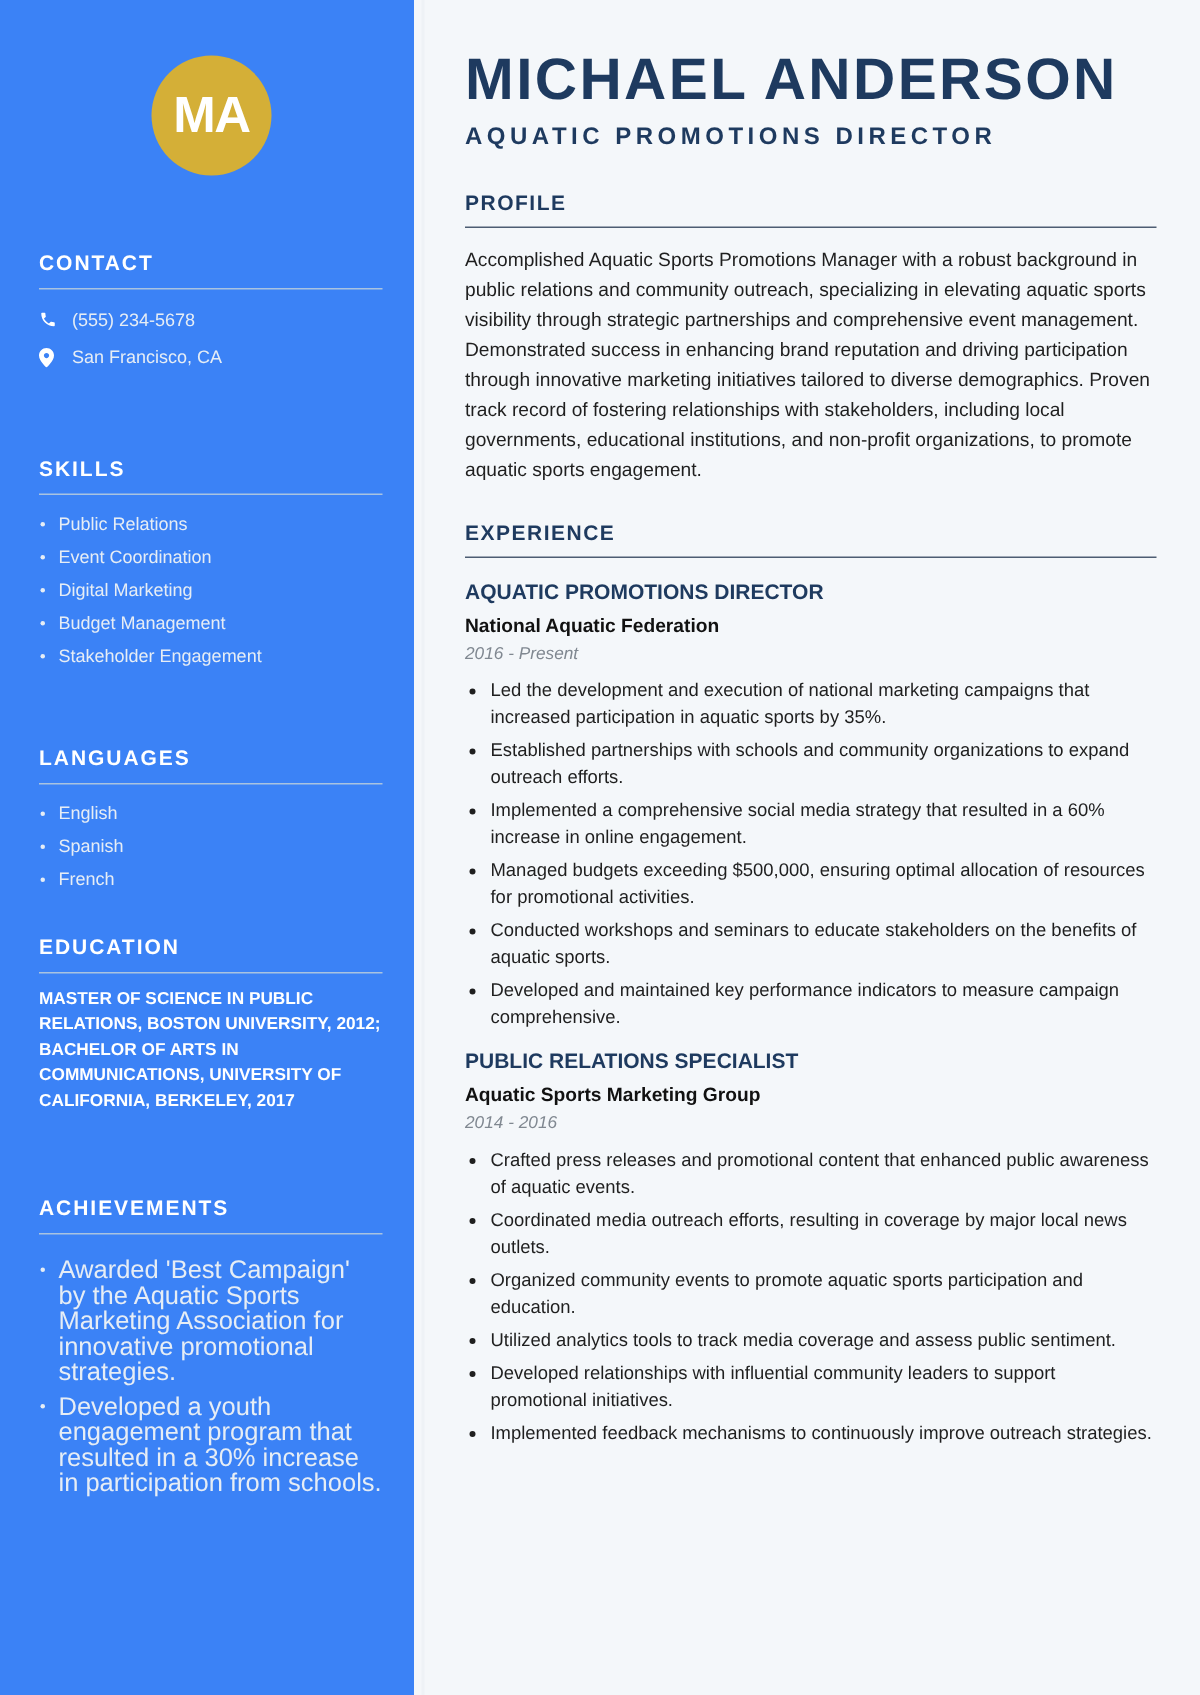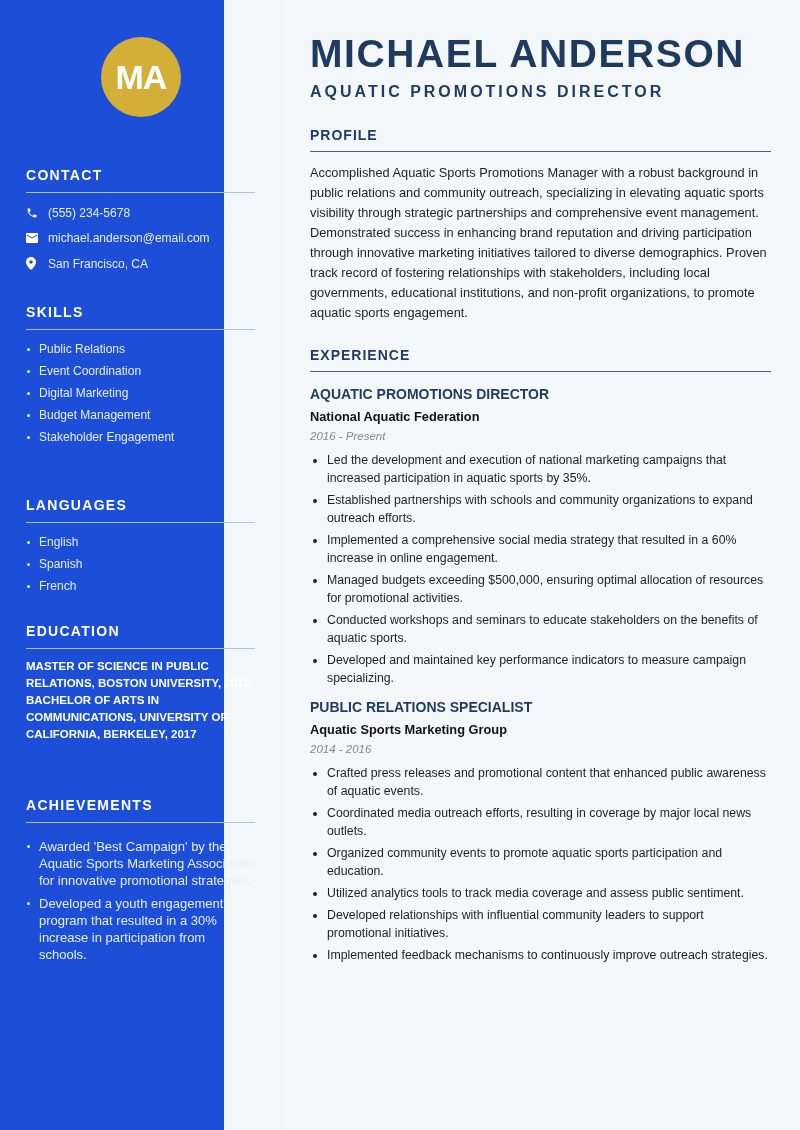--- a/index.html
+++ b/index.html
@@ -5,22 +5,22 @@
   * { box-sizing: border-box; margin: 0; padding: 0; }
   html, body { width: 800px; height: 1130px; }
   body {
     font-family: "Liberation Sans", "DejaVu Sans", sans-serif;
     background: #f4f7fa;
     position: relative;
     overflow: hidden;
   }
   .sidebar {
     position: absolute; left: 0; top: 0;
-    width: 224px; height: 1130px;
-    background: #1d4ed8;
+    width: 276px; height: 1130px;
+    background: #3b82f6;
     color: #ffffff;
     padding: 0 26px 0 26px;
   }
   .avatar {
     position: absolute;
     left: 101px; top: 37px;
     width: 80px; height: 80px;
     border-radius: 50%;
     background: #d4af37;
     display: flex; align-items: center; justify-content: center;
@@ -53,21 +53,21 @@
     content: ""; position: absolute; left: 1px; top: 9.5px;
     width: 3px; height: 3px; background: #e6edf5; border-radius: 50%;
   }
   .edu-text {
     margin-top: 9px;
     font-size: 11.5px; font-weight: bold; line-height: 17px;
     color: #ffffff;
   }
   .ach-list { list-style: none; margin-top: 15px; }
   .ach-list li {
-    font-size: 13px; line-height: 17px; color: #e6edf5;
+    font-size: 17px; line-height: 17px; color: #e6edf5;
     position: relative; padding-left: 13px;
     margin-bottom: 5.5px;
   }
   .ach-list li::before {
     content: ""; position: absolute; left: 1px; top: 7px;
     width: 3px; height: 3px; background: #e6edf5; border-radius: 50%;
   }
   .divider-line {
     position: absolute; left: 281px; top: 0; width: 2px; height: 1130px;
     background: #eef2f6;
@@ -131,28 +131,20 @@
       <div class="contact-row">
         <span class="ic">
           <svg width="12" height="12" viewBox="0 0 24 24">
               <path fill="#ffffff" d="M6.6 10.8c1.4 2.8 3.8 5.1 6.6 6.6l2.2-2.2c.3-.3.7-.4 1-.2 1.1.4 2.3.6 3.6.6.6 0 1 .4 1 1V20c0 .6-.4 1-1 1C10.6 21 3 13.4 3 4c0-.6.4-1 1-1h3.5c.6 0 1 .4 1 1 0 1.3.2 2.5.6 3.6.1.3 0 .7-.2 1L6.6 10.8z"></path>
             </svg>
         </span>
         <span>(555) 234-5678</span>
       </div>
       <div class="contact-row">
         <span class="ic">
-          <svg width="12" height="10" viewBox="0 0 24 20">
-              <path fill="#ffffff" d="M2 0h20c1.1 0 2 .9 2 2v16c0 1.1-.9 2-2 2H2c-1.1 0-2-.9-2-2V2C0 .9.9 0 2 0zm10 9L2 3v2l10 6 10-6V3L12 9z"></path>
-            </svg>
-        </span>
-        <span>michael.anderson@email.com</span>
-      </div>
-      <div class="contact-row">
-        <span class="ic">
           <svg width="10" height="13" viewBox="0 0 20 26">
               <path fill="#ffffff" d="M10 0C4.5 0 0 4.5 0 10c0 7.5 10 16 10 16s10-8.5 10-16C20 4.5 15.5 0 10 0zm0 13.5c-1.9 0-3.5-1.6-3.5-3.5S8.1 6.5 10 6.5s3.5 1.6 3.5 3.5-1.6 3.5-3.5 3.5z"></path>
             </svg>
         </span>
         <span>San Francisco, CA</span>
       </div>
     </div>
   </section>
 
   <section class="side-section" style="top:304px;">
@@ -206,21 +198,21 @@
     <div style="margin-top:14px;">
       <div class="job-title">AQUATIC PROMOTIONS DIRECTOR</div>
       <div class="company">National Aquatic Federation</div>
       <div class="dates">2016 - Present</div>
       <ul class="bullets">
         <li>Led the development and execution of national marketing campaigns that increased participation in aquatic sports by 35%.</li>
         <li>Established partnerships with schools and community organizations to expand outreach efforts.</li>
         <li>Implemented a comprehensive social media strategy that resulted in a 60% increase in online engagement.</li>
         <li>Managed budgets exceeding $500,000, ensuring optimal allocation of resources for promotional activities.</li>
         <li>Conducted workshops and seminars to educate stakeholders on the benefits of aquatic sports.</li>
-        <li>Developed and maintained key performance indicators to measure campaign specializing.</li>
+        <li>Developed and maintained key performance indicators to measure campaign comprehensive.</li>
       </ul>
     </div>
 
     <div style="margin-top:12px;">
       <div class="job-title">PUBLIC RELATIONS SPECIALIST</div>
       <div class="company">Aquatic Sports Marketing Group</div>
       <div class="dates">2014 - 2016</div>
       <ul class="bullets">
         <li>Crafted press releases and promotional content that enhanced public awareness of aquatic events.</li>
         <li>Coordinated media outreach efforts, resulting in coverage by major local news outlets.</li>

